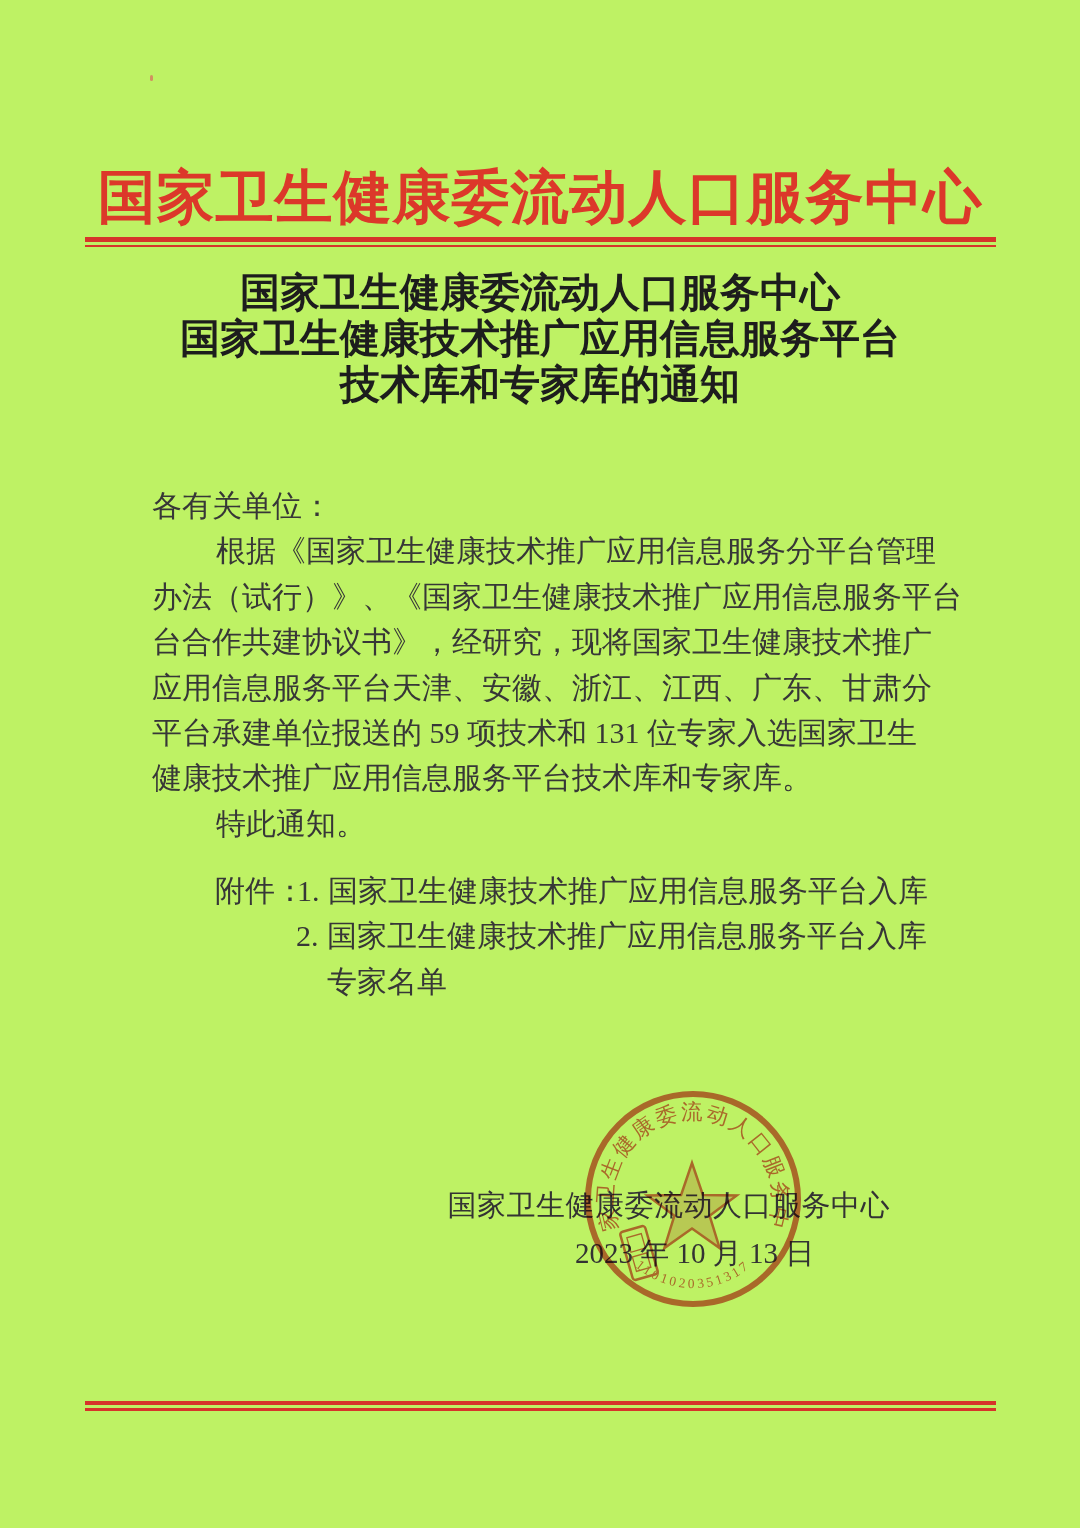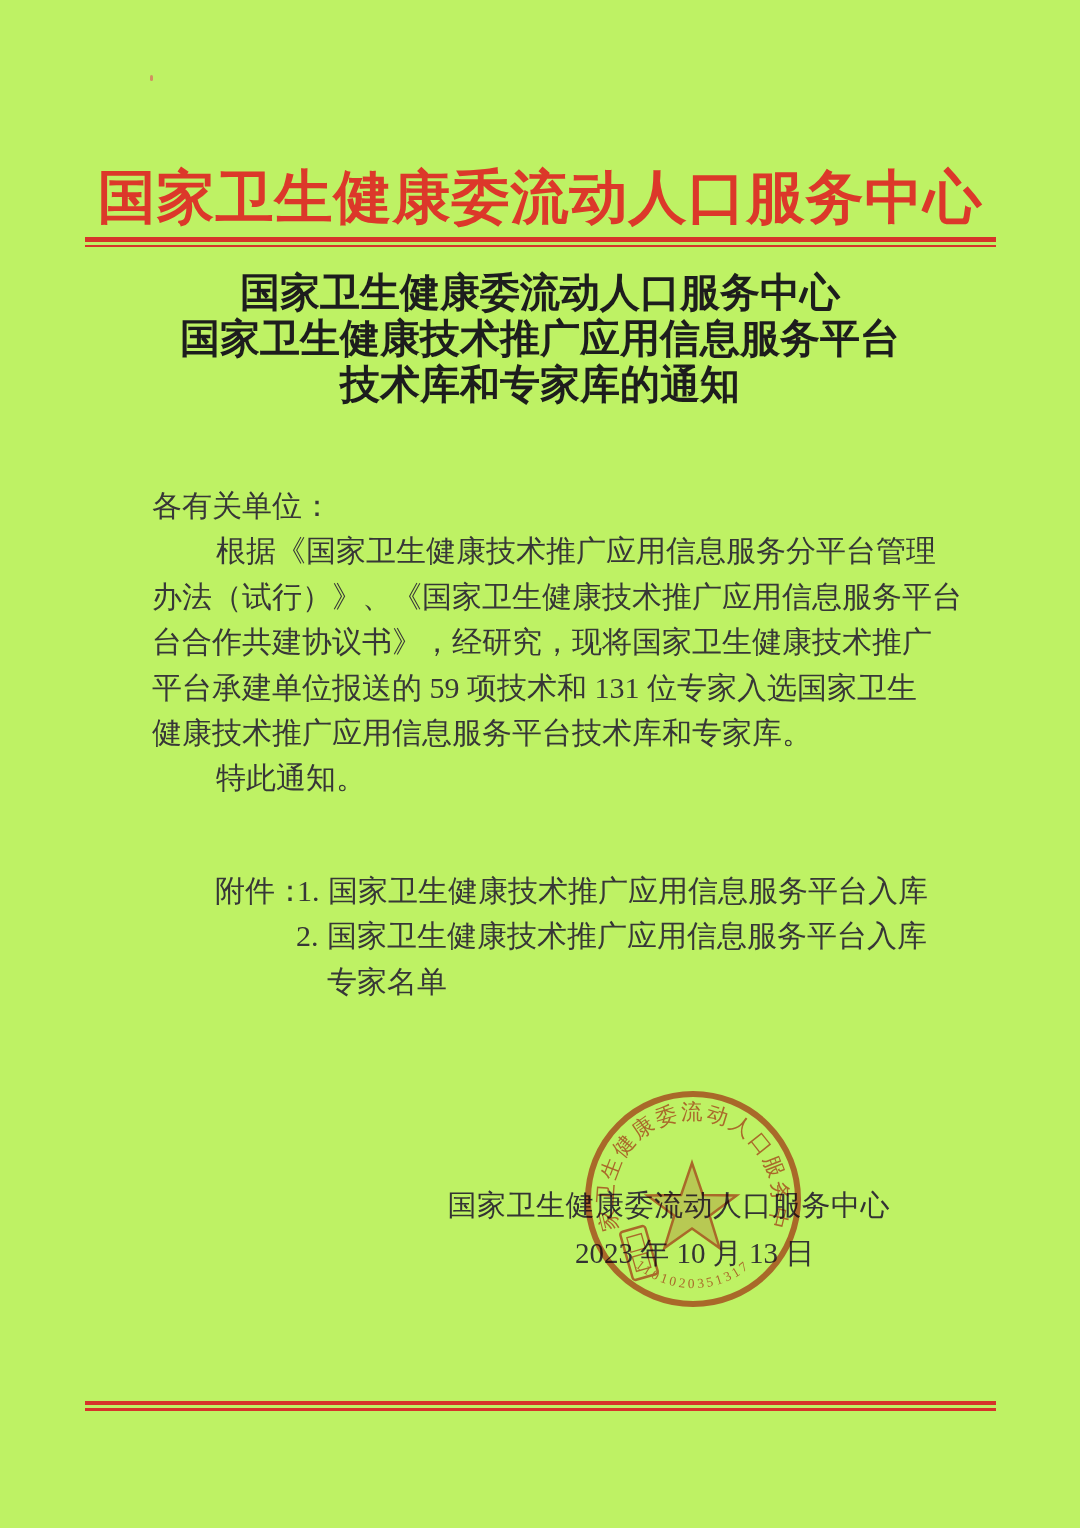--- a/index.html
+++ b/index.html
@@ -80,20 +80,21 @@
     <div>国家卫生健康委流动人口服务中心</div>
     <div>国家卫生健康技术推广应用信息服务平台</div>
     <div>技术库和专家库的通知</div>
   </div>
 
   <div class="body-block">
     <div>各有关单位：</div>
     <div class="indent">根据《国家卫生健康技术推广应用信息服务分平台管理</div>
     <div>办法（试行）》、《国家卫生健康技术推广应用信息服务平台</div>
     <div>台合作共建协议书》，经研究，现将国家卫生健康技术推广</div>
+    <div>应用信息服务平台天津、安徽、浙江、江西、广东、甘肃分</div>
     <div>平台承建单位报送的 59 项技术和 131 位专家入选国家卫生</div>
     <div>健康技术推广应用信息服务平台技术库和专家库。</div>
     <div class="indent">特此通知。</div>
   </div>
 
   <div class="attachments">
     <div>
       <span class="att-label">附件：</span><span class="att-num">1.</span><span>国家卫生健康技术推广应用信息服务平台入库</span>
     </div>
     <div class="att-row2">

